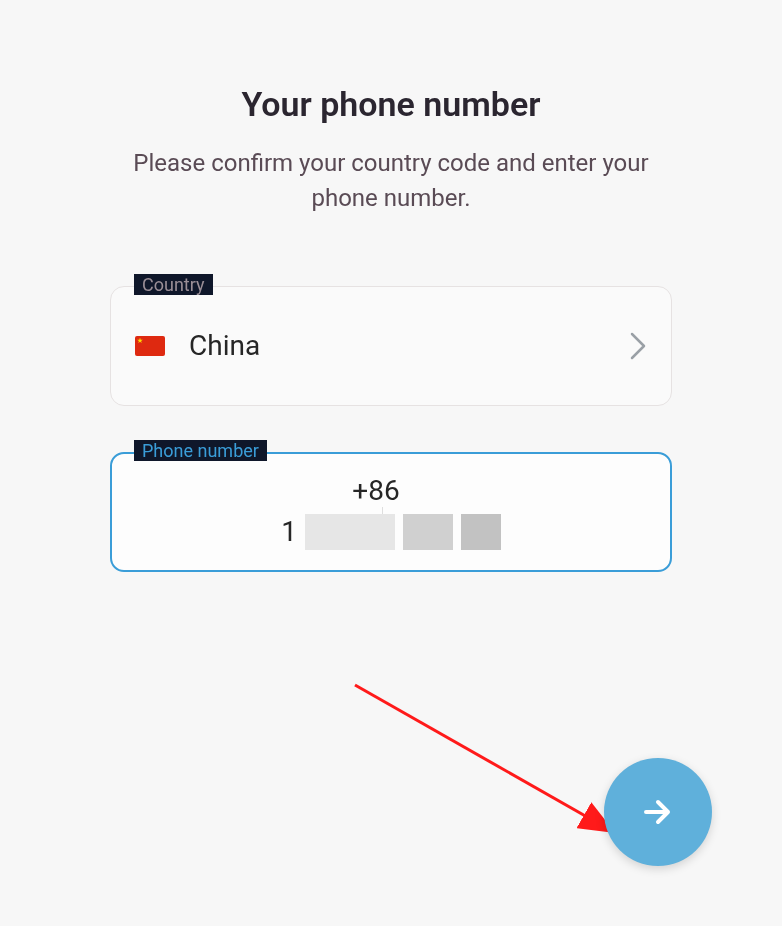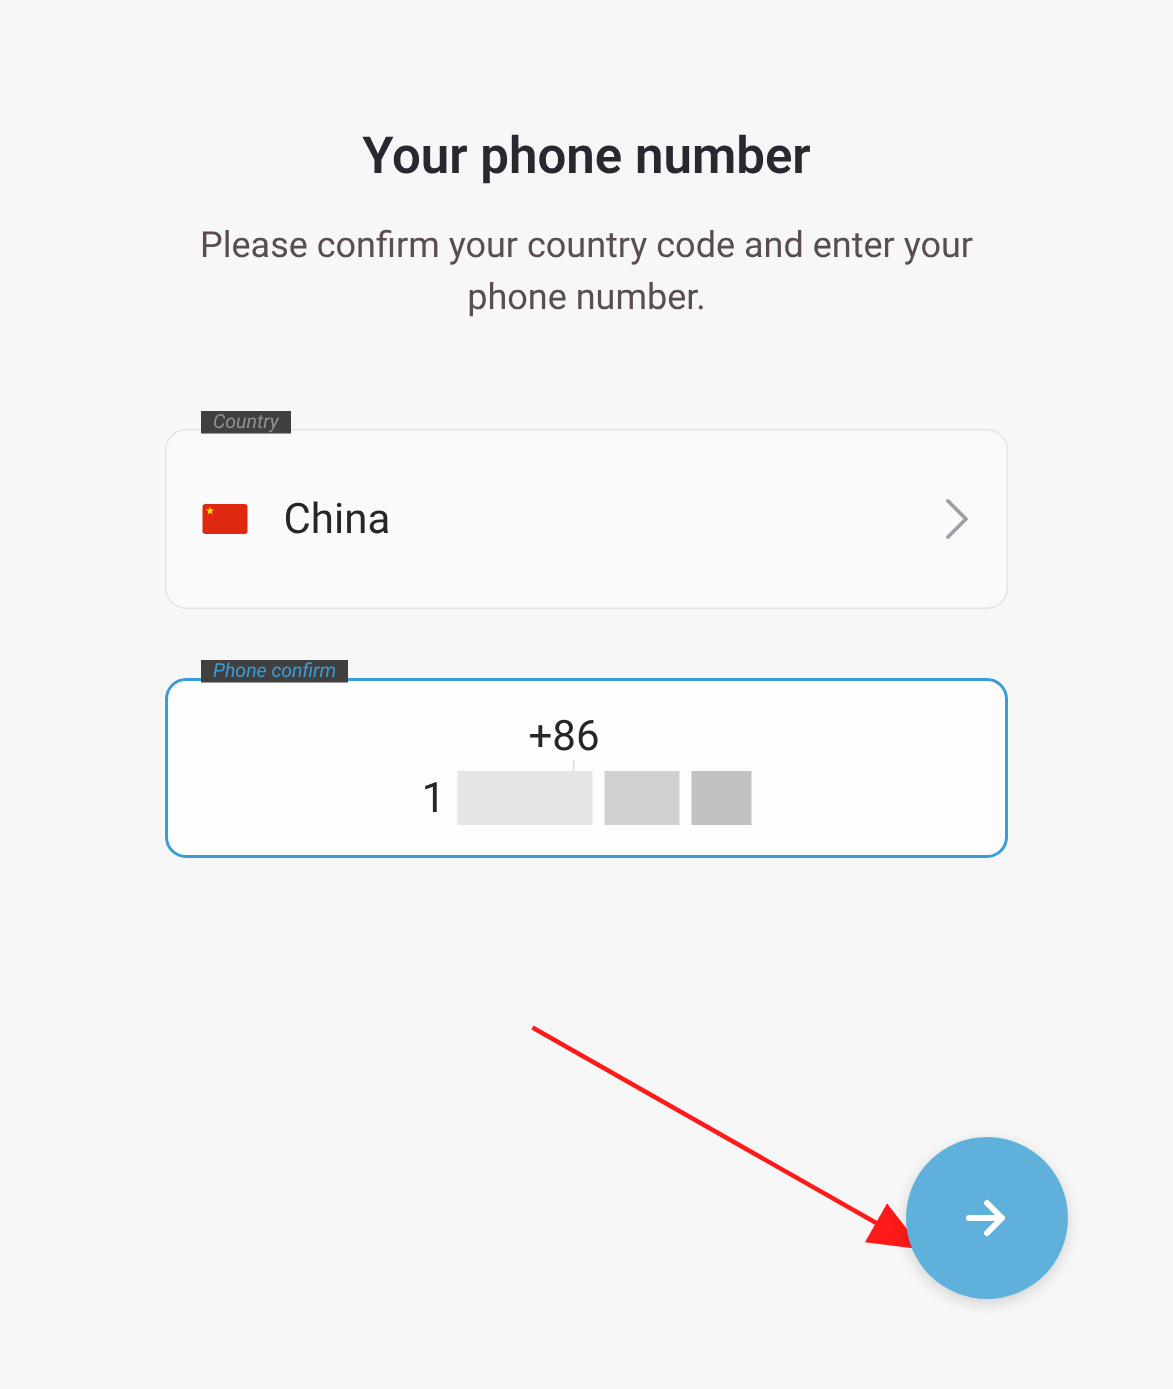--- a/index.html
+++ b/index.html
@@ -35,25 +35,24 @@
       max-width: 520px;
     }
     .field-wrap {
       position: relative;
       margin: 0 70px 46px 70px;
     }
     .field-label {
       position: absolute;
       top: -12px;
       left: 24px;
-      background: #404040;
+      background: #0f172a;
       padding: 0 8px;
-      font-size: 13px;
+      font-size: 18px;
       color: #9a8e96;
-      font-style: italic;
     }
     .field-label.active {
       color: #3a9dd8;
     }
     .field-box {
       border: 1px solid #e6e2e2;
       border-radius: 14px;
       padding: 20px 24px;
       display: flex;
       align-items: center;
@@ -171,21 +170,21 @@
     <div class="field-box">
       <span class="flag"></span>
       <span class="country-name">China</span>
       <svg class="chevron" width="18" height="30" viewBox="0 0 18 30">
         <path d="M3 3 L15 15 L3 27" stroke="#9aa0a6" stroke-width="2.5" fill="none" stroke-linecap="round" stroke-linejoin="round"></path>
       </svg>
     </div>
   </div>
 
   <div class="field-wrap">
-    <span class="field-label active">Phone confirm</span>
+    <span class="field-label active">Phone number</span>
     <div class="field-box active">
       <span class="code">+86</span>
       <span class="phone-divider"></span>
       <span class="phone-number">
         <span>1</span>
         <span class="blur-block b1"></span>
         <span class="blur-block b2"></span>
         <span class="blur-block b3"></span>
       </span>
     </div>

